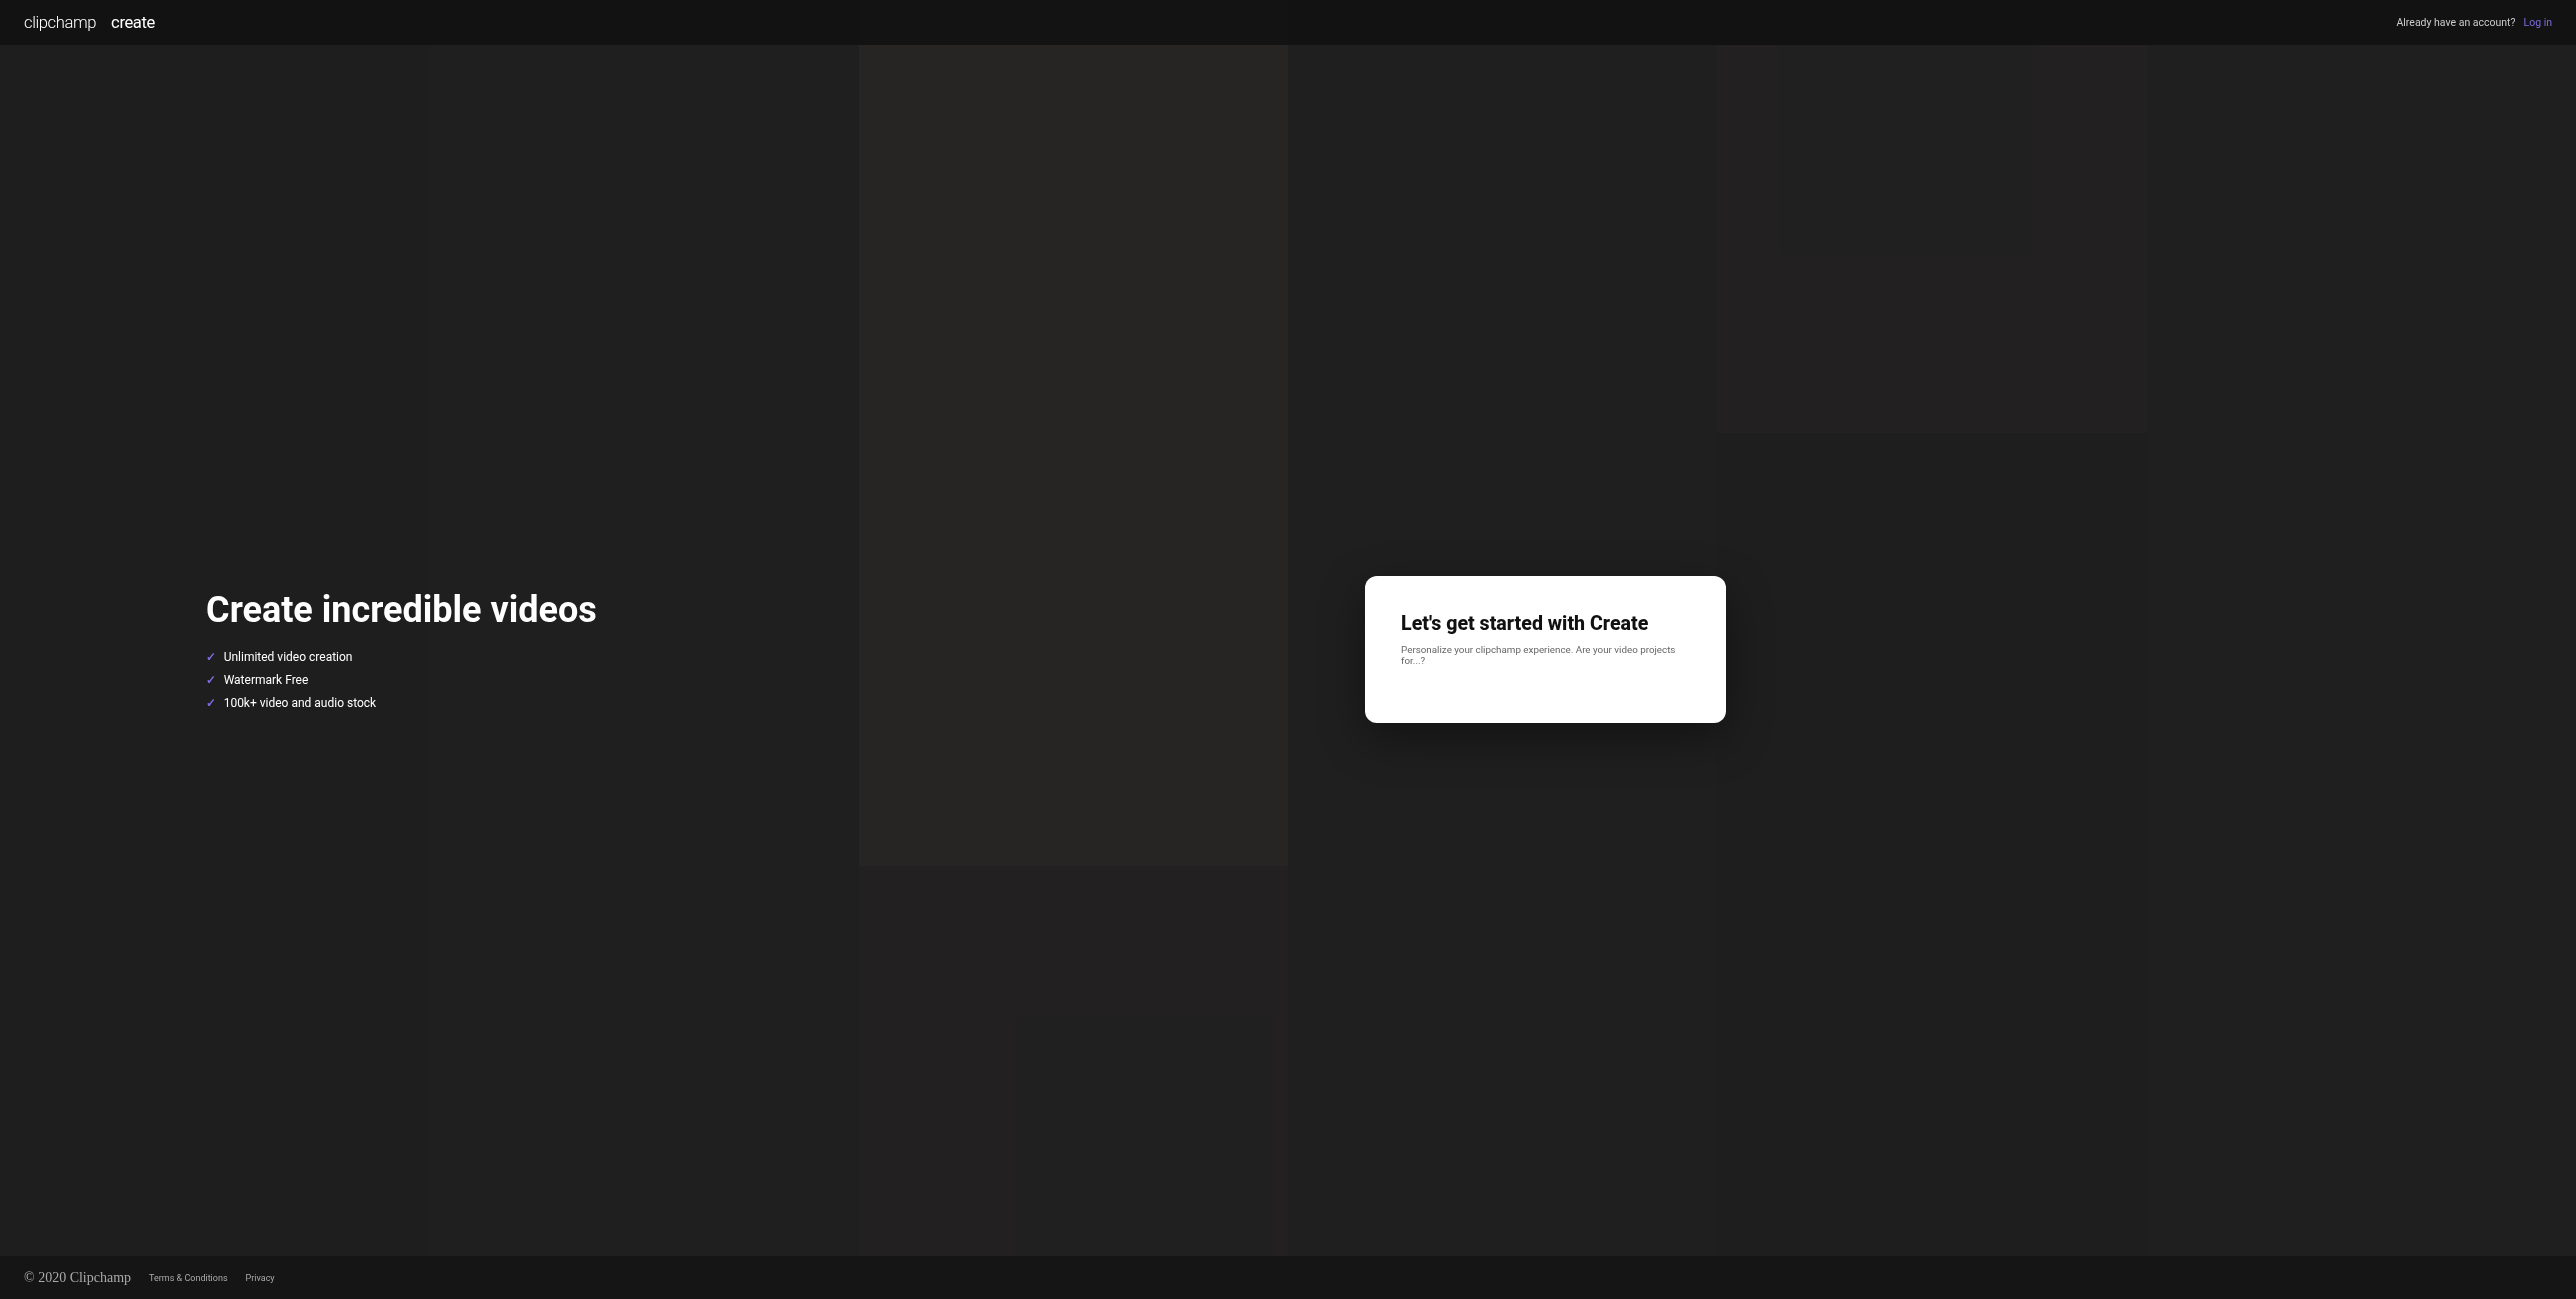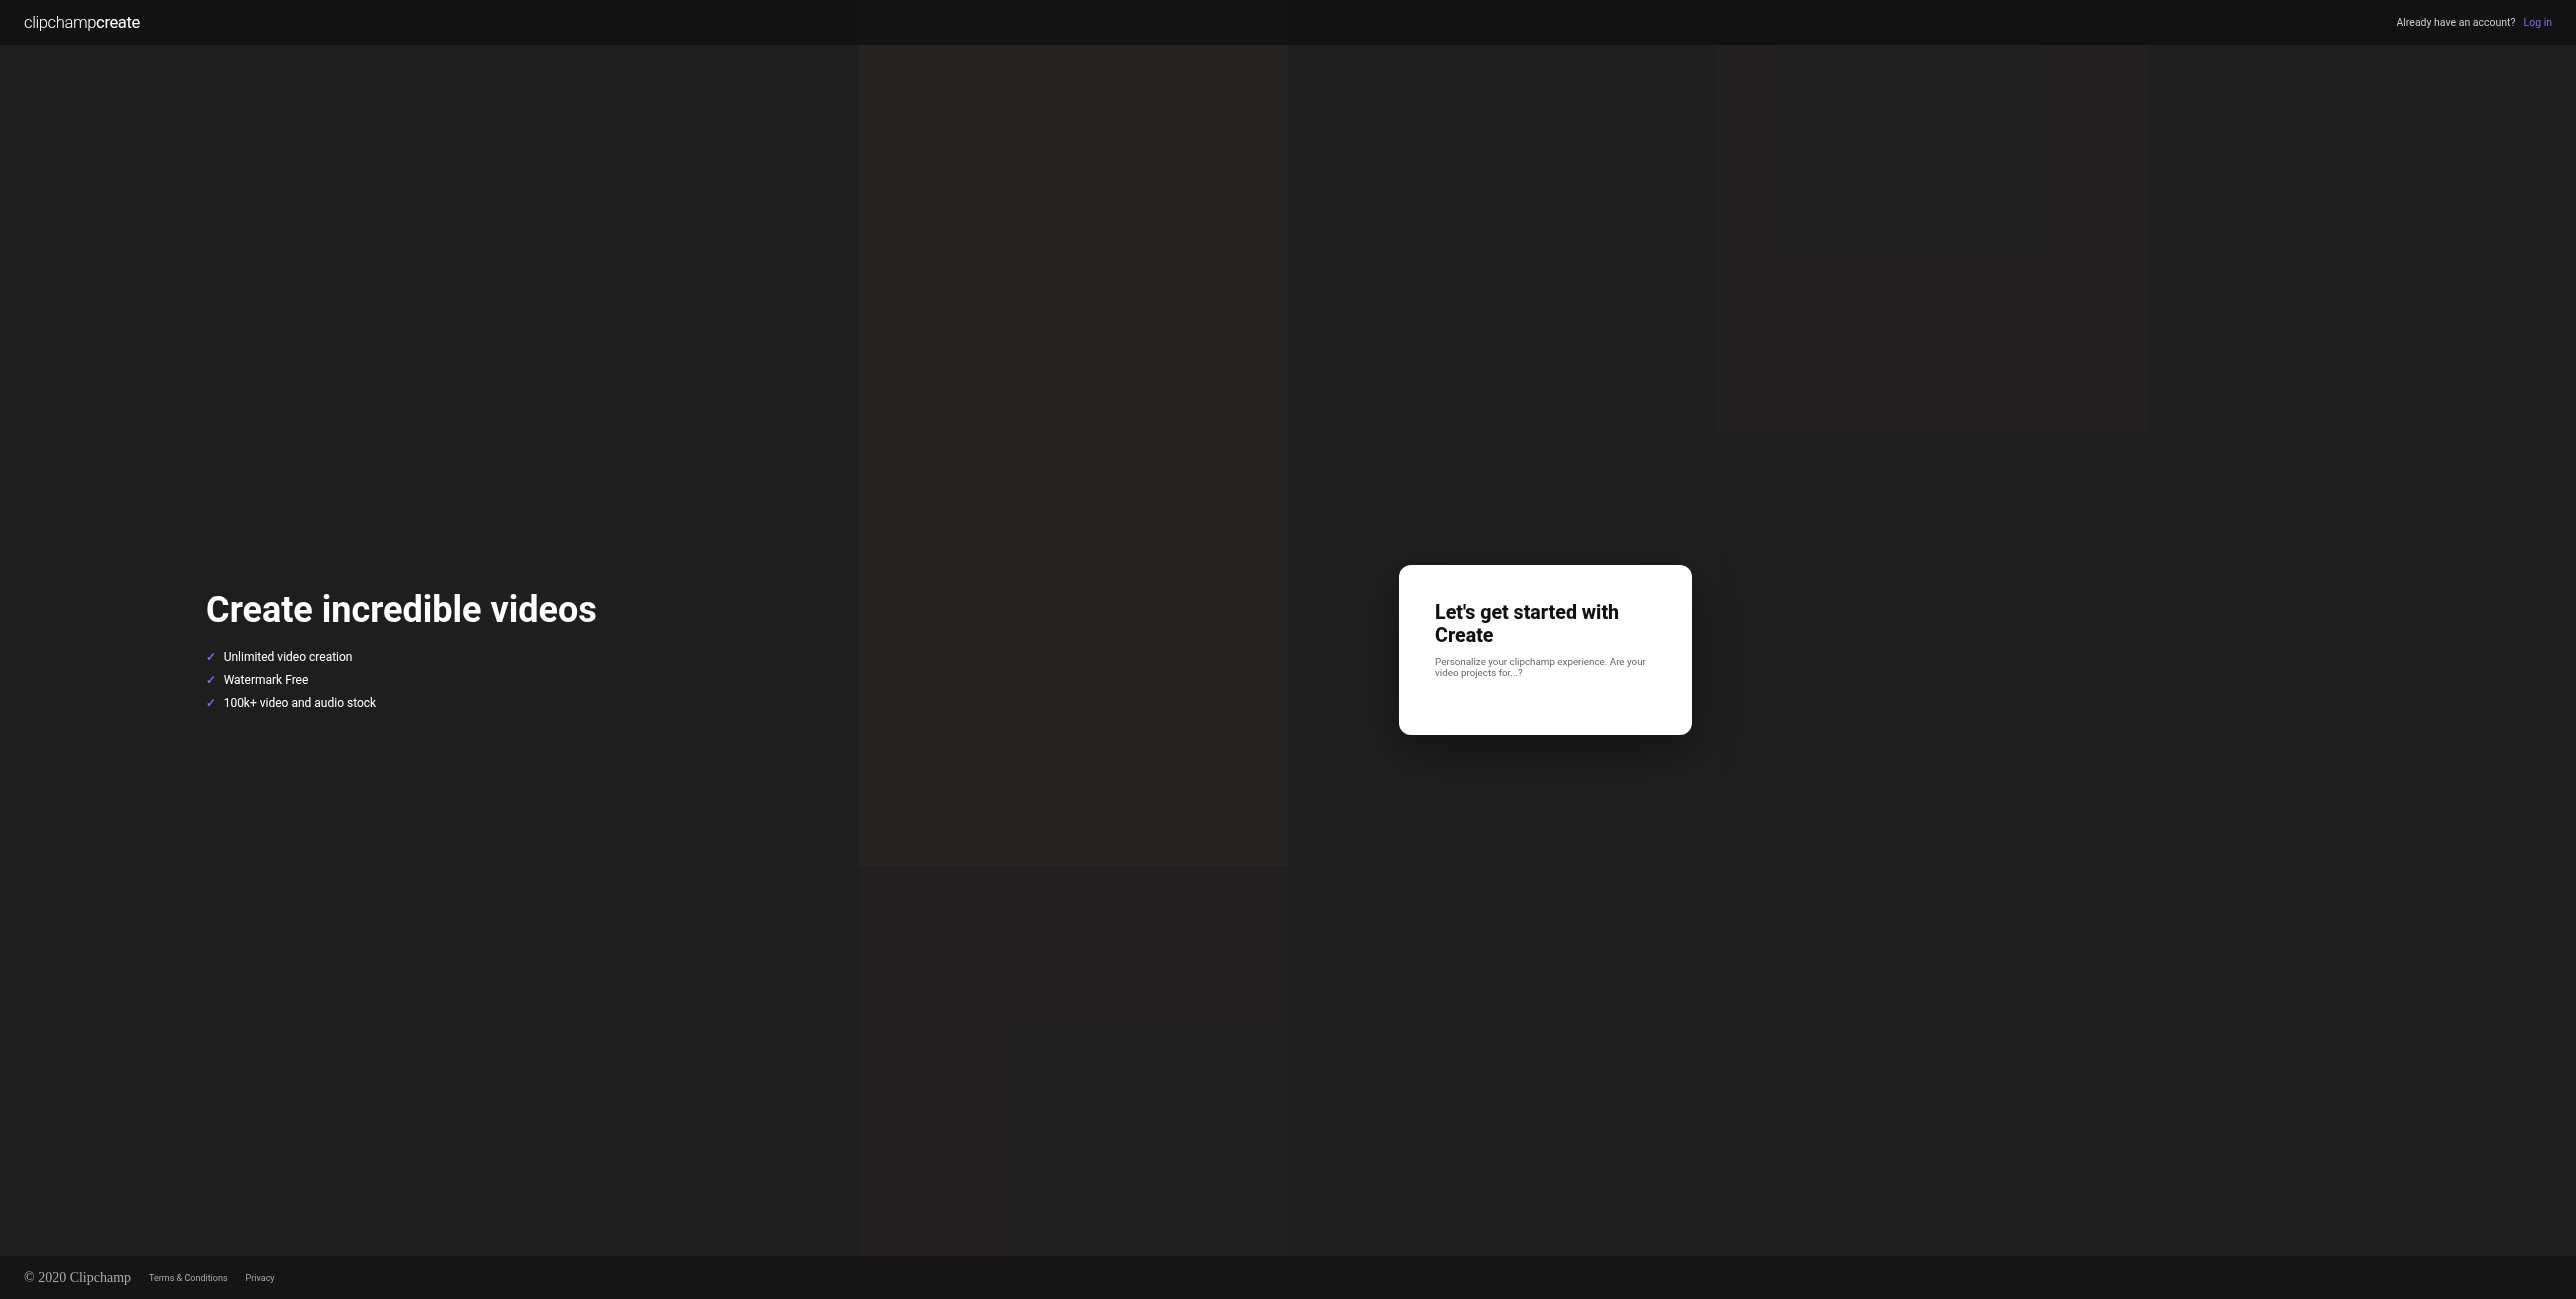--- a/index.html
+++ b/index.html
@@ -52,21 +52,21 @@
       align-items: center;
       justify-content: space-between;
       padding: 0 24px;
       z-index: 10;
       background: rgba(17, 17, 17, 0.85);
     }
 
     .logo {
       display: flex;
       align-items: flex-end;
-      gap: 0;
+      gap: 15px;
     }
 
     .logo-clipchamp {
       font-size: 16.6px;
       font-weight: 300;
       color: #fff;
       letter-spacing: -0.4px;
     }
 
     .logo-create {
@@ -141,21 +141,21 @@
       align-items: center;
       justify-content: center;
       z-index: 20;
       padding-left: 20%;
     }
 
     .modal {
       background: #fff;
       border-radius: 12px;
       padding: 36px 36px 36px 36px;
-      width: 293px;
+      width: 361px;
       max-width: 90vw;
       box-shadow: 0 15px 45px rgba(0,0,0,0.4);
     }
 
     .modal-title {
       font-size: 19.6px;
       font-weight: 800;
       color: #111;
       margin-bottom: 9px;
     }

